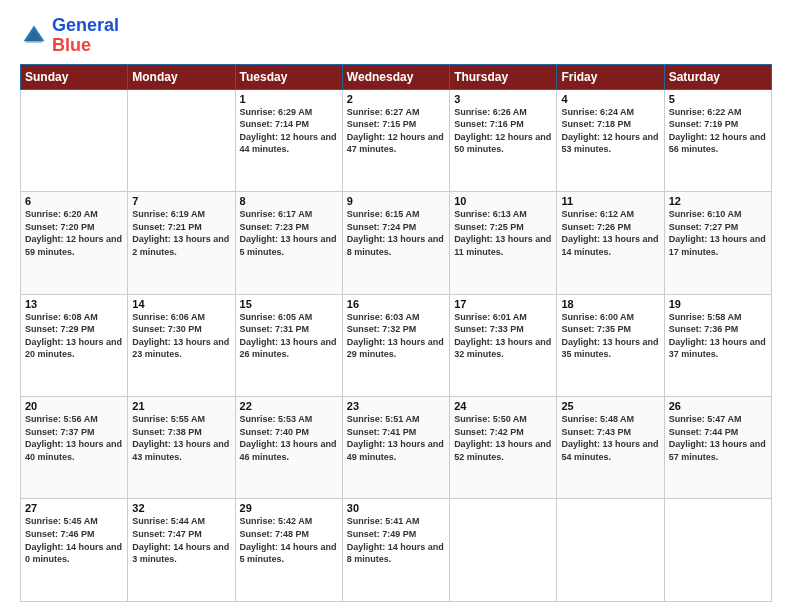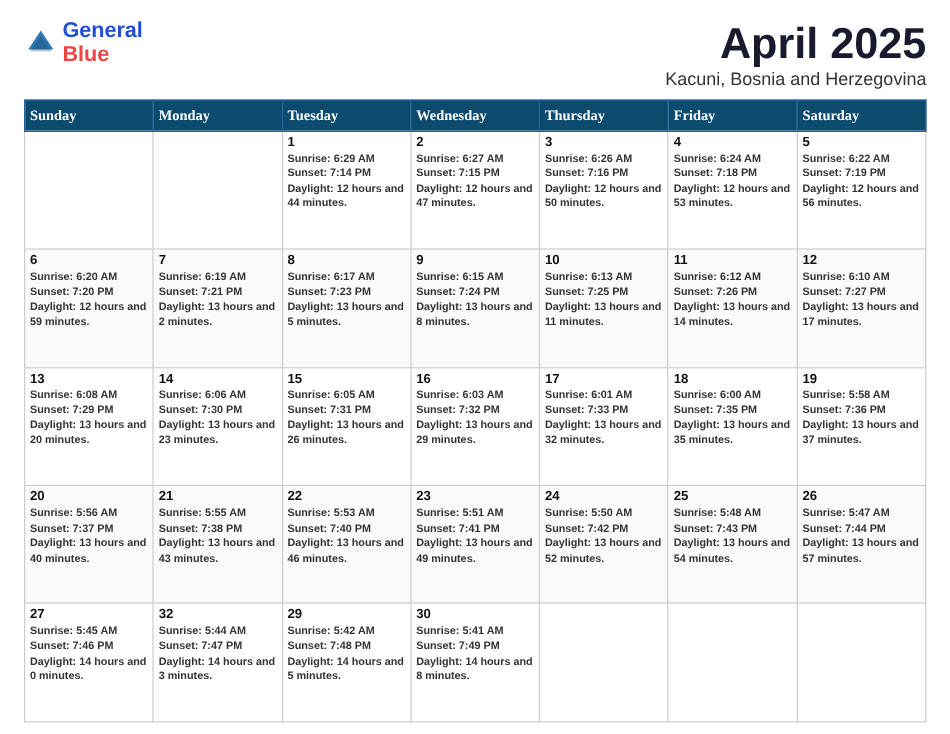--- a/index.html
+++ b/index.html
@@ -88,40 +88,36 @@
       font-size: 9px;
       color: #333;
       line-height: 1.4;
       font-weight: bold;
     }
     .empty-cell {
       background: #f9f9f9;
     }
     tr:nth-child(even) td { background: #fafafa; }
     tr:nth-child(odd) td { background: #ffffff; }
-    .header-row th { background: #0c4a6e; font-family: Liberation Serif, serif; }
+    .header-row th { background: #7f1d1d; }
   </style>
 </head>
 <body>
 
 <div class="page">
   <div class="header">
     <div class="logo">
       <svg class="logo-icon" viewBox="0 0 32 32">
         <polygon points="16,4 28,22 4,22" fill="#2e7ab5"></polygon>
         <polygon points="16,8 26,24 6,24" fill="#1a3a5c" opacity="0.3"></polygon>
       </svg>
       <div class="logo-text">
         <span class="logo-general">General</span><br>
         <span class="logo-blue">Blue</span>
       </div>
-    </div>
-    <div class="title-block">
-      <div class="month-title">April 2025</div>
-      <div class="location">Kacuni, Bosnia and Herzegovina</div>
     </div>
   </div>
 
   <table class="calendar">
     <thead>
       <tr class="header-row">
         <th>Sunday</th>
         <th>Monday</th>
         <th>Tuesday</th>
         <th>Wednesday</th>

